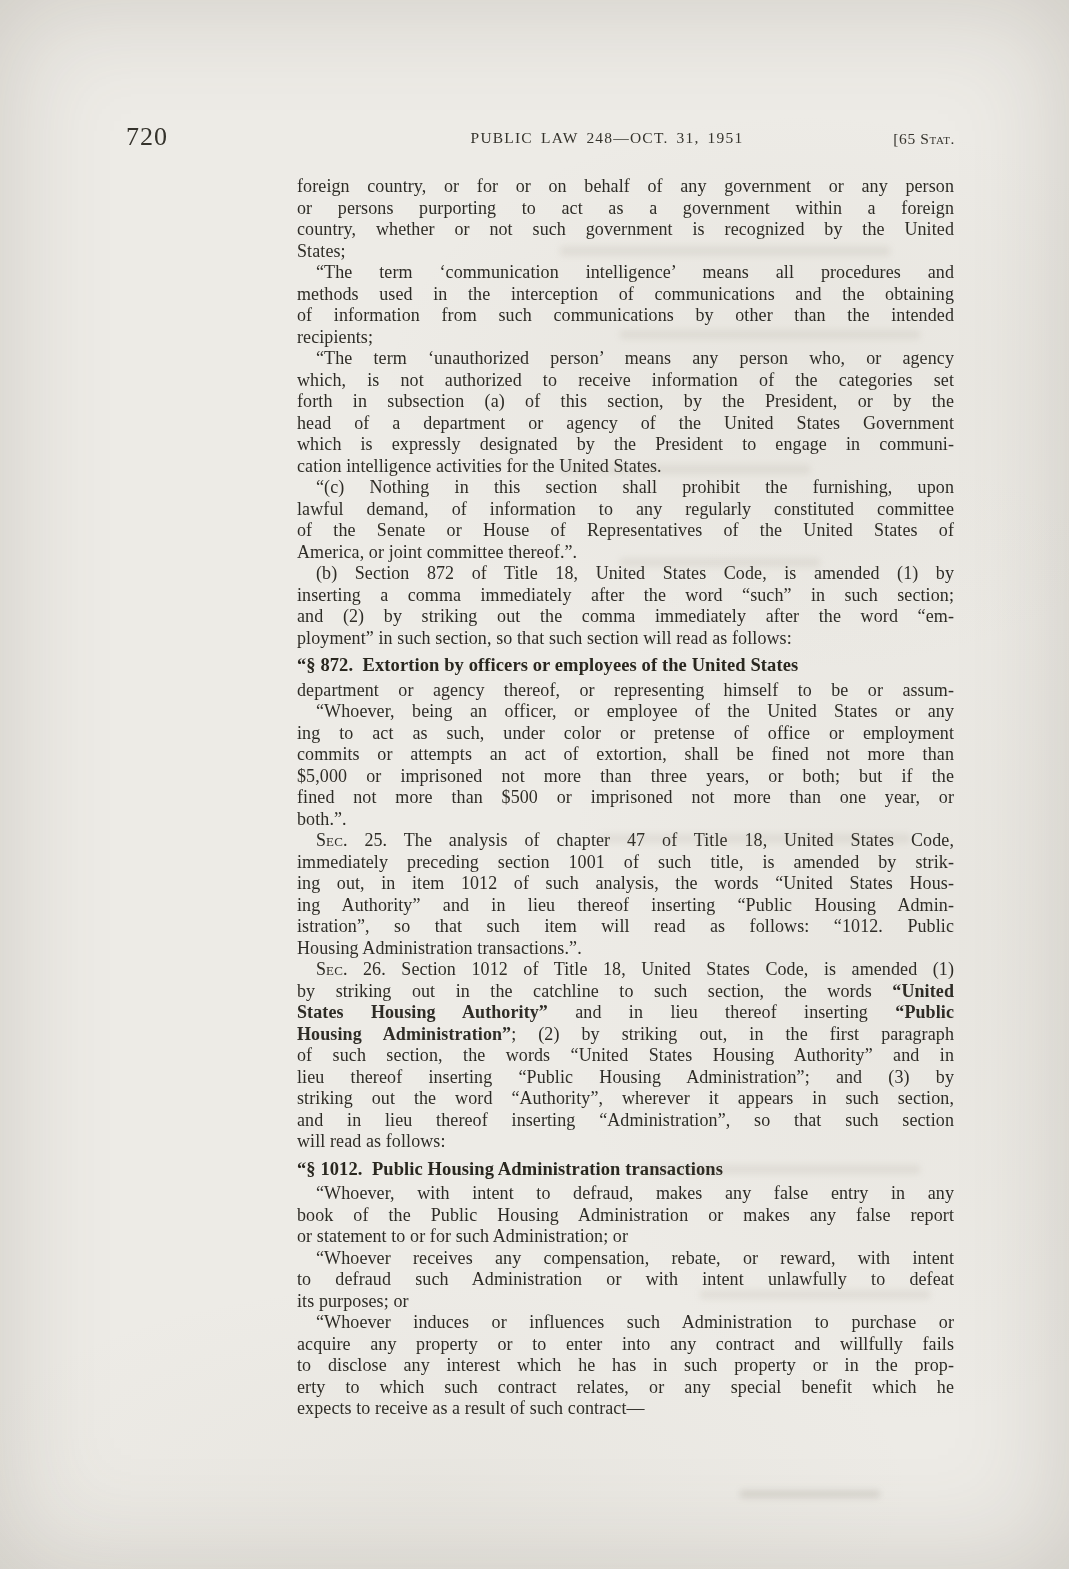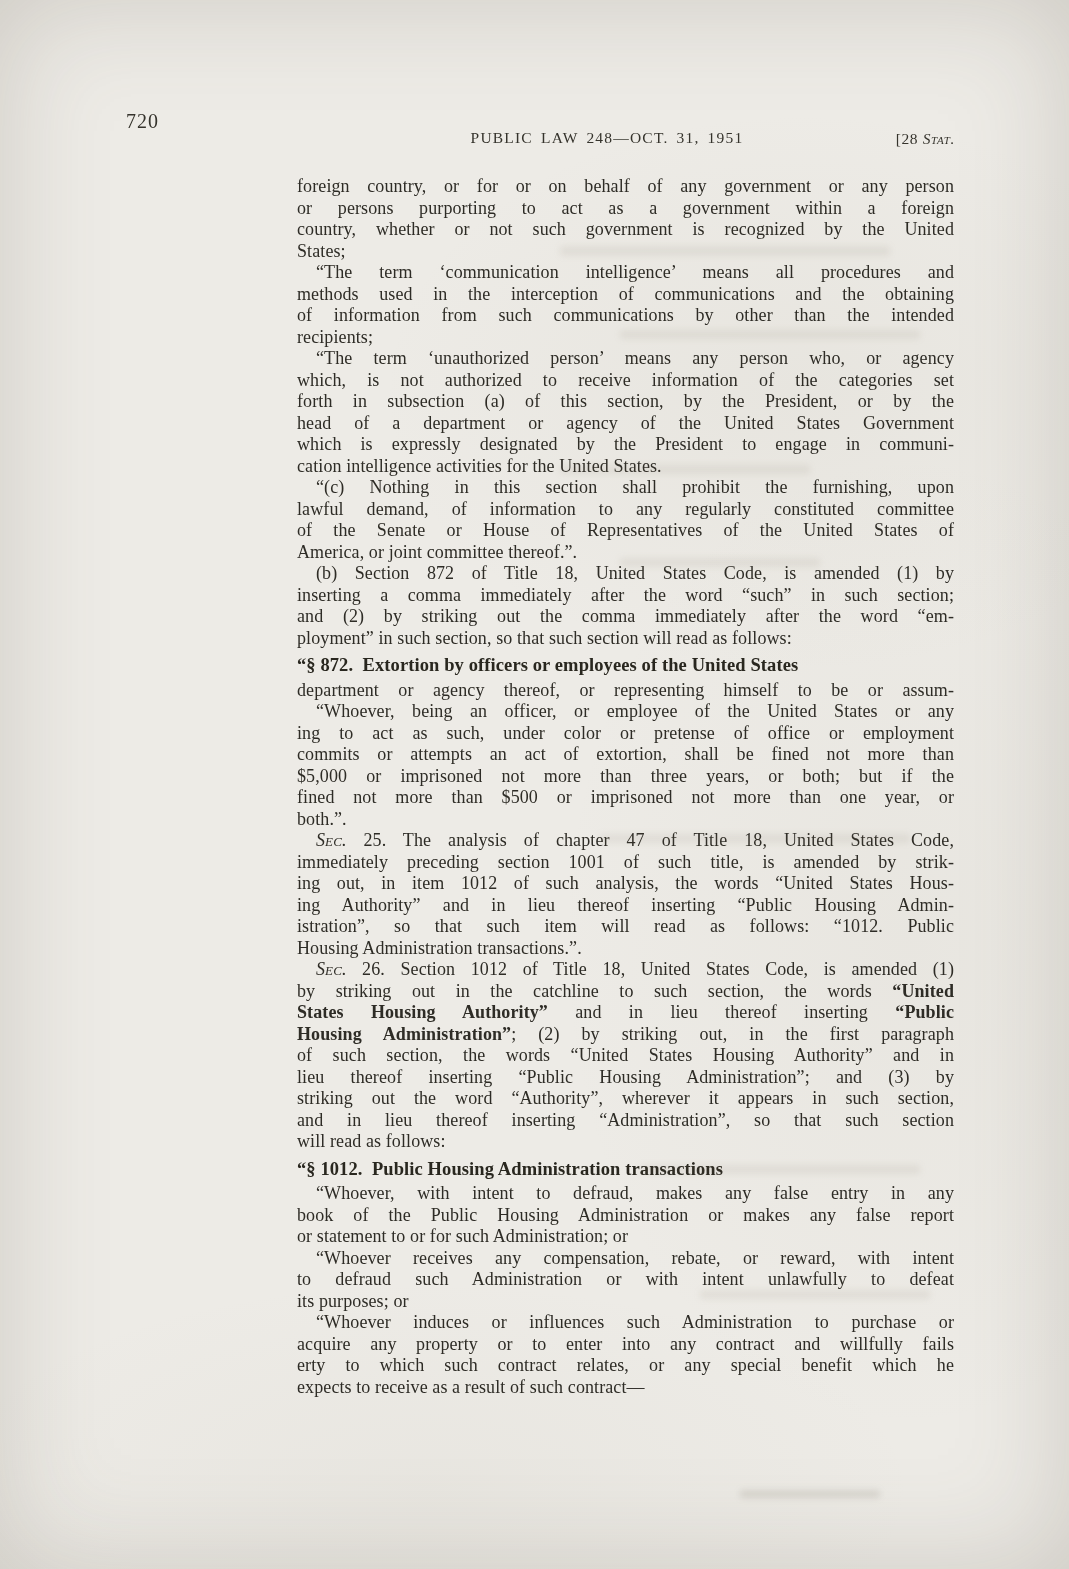--- a/index.html
+++ b/index.html
@@ -20,22 +20,22 @@
       radial-gradient(ellipse 500px 700px at 85% 60%, rgba(175,170,155,0.08), rgba(0,0,0,0) 70%),
       radial-gradient(ellipse 700px 300px at 40% 95%, rgba(170,165,150,0.07), rgba(0,0,0,0) 70%);
     box-shadow: inset 0 0 110px rgba(95, 88, 72, 0.22);
     overflow: hidden;
     color: #2e2c26;
   }
   
   .pagenum {
     position: absolute;
     left: 126px;
-    top: 110px;
-    font-size: 20px;
+    top: 122px;
+    font-size: 26px;
     letter-spacing: 1px;
     color: #35332c;
   }
   .runhead {
     position: absolute;
     left: 607px;
     top: 129px;
     transform: translateX(-50%);
     white-space: nowrap;
     font-size: 15.5px;
@@ -73,21 +73,21 @@
   }
   .line {
     text-align: justify;
     text-align-last: justify;
     white-space: normal;
   }
   .line.lastline { text-align-last: left; }
   .para.heading .line { text-align: right; text-align-last: left; }
   .para.indent .line.firstline { text-indent: 19px; }
   .b  { font-weight: bold; }
-  .sc { font-variant: small-caps; font-style: italic; }
+  .sc { font-variant: small-caps; }
   
   .smudge {
     position: absolute;
     background: rgba(125, 118, 100, 0.10);
     filter: blur(3px);
     border-radius: 3px;
     pointer-events: none;
   }
   .smudge.s1 { left: 560px; top: 246px;  width: 330px; height: 10px; }
   .smudge.s2 { left: 620px; top: 330px;  width: 300px; height: 9px;  }
@@ -103,21 +103,21 @@
 
 <div class="page">
 
   <div class="pagenum">720</div>
 
   <div class="runhead">
     <span>PUBLIC LAW 248—OCT. 31, 1951</span>
   </div>
 
   <div class="statref">
-    <span>[28 </span><span class="sc">Stat.</span>
+    <span>[65 </span><span class="sc">Stat.</span>
   </div>
 
   <div class="docbody">
       <div class="para">
         <div class="line firstline"><span>foreign country, or for or on behalf of any government or any person</span></div>
         <div class="line"><span>or persons purporting to act as a government within a foreign</span></div>
         <div class="line"><span>country, whether or not such government is recognized by the United</span></div>
         <div class="line lastline"><span>States;</span></div>
       </div>
       <div class="para indent">
@@ -186,20 +186,21 @@
         <div class="line lastline"><span>or statement to or for such Administration; or</span></div>
       </div>
       <div class="para indent">
         <div class="line firstline"><span>“Whoever receives any compensation, rebate, or reward, with intent</span></div>
         <div class="line"><span>to defraud such Administration or with intent unlawfully to defeat</span></div>
         <div class="line lastline"><span>its purposes; or</span></div>
       </div>
       <div class="para indent">
         <div class="line firstline"><span>“Whoever induces or influences such Administration to purchase or</span></div>
         <div class="line"><span>acquire any property or to enter into any contract and willfully fails</span></div>
+        <div class="line"><span>to disclose any interest which he has in such property or in the prop-</span></div>
         <div class="line"><span>erty to which such contract relates, or any special benefit which he</span></div>
         <div class="line lastline"><span>expects to receive as a result of such contract—</span></div>
       </div>
     </div>
 
   <div class="smudge s1"></div>
   <div class="smudge s2"></div>
   <div class="smudge s3"></div>
   <div class="smudge s4"></div>
   <div class="smudge s5"></div>

